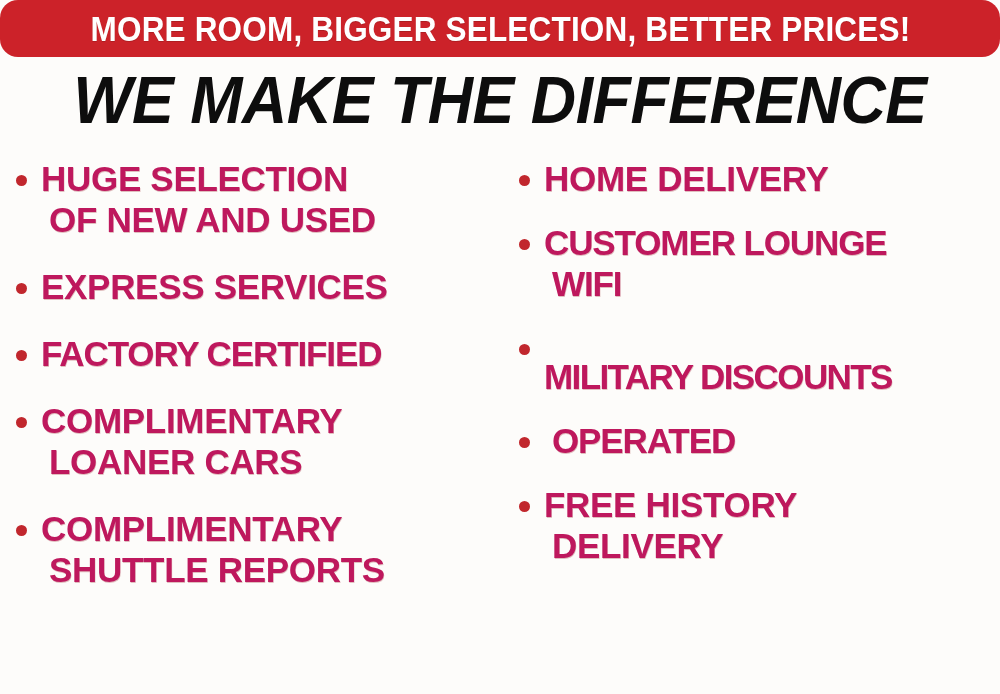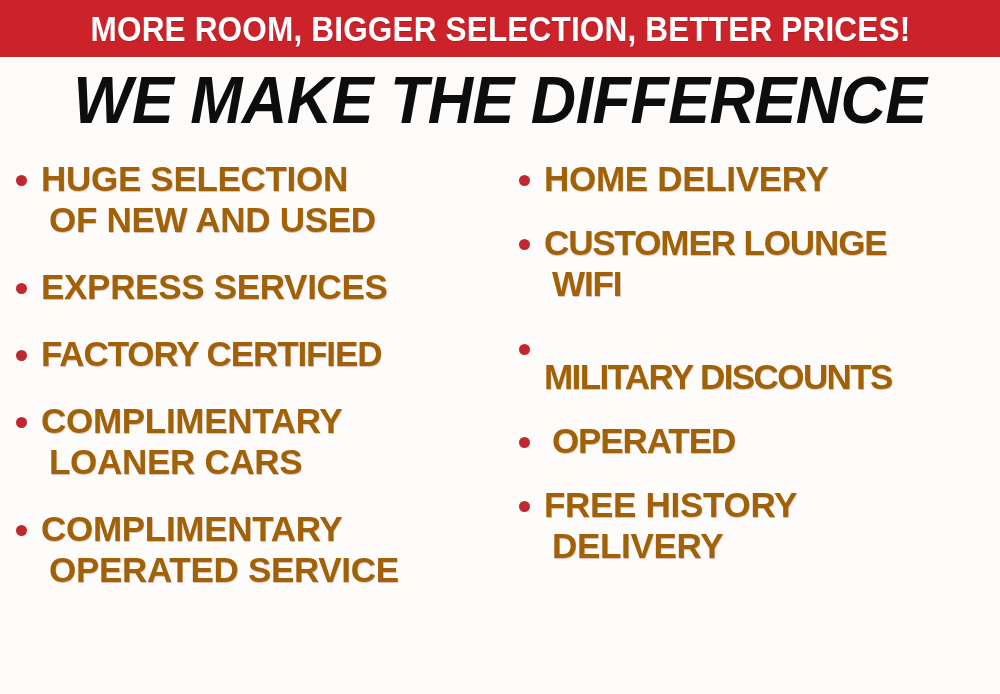--- a/index.html
+++ b/index.html
@@ -29,20 +29,21 @@
     position: absolute;
     left: 0;
     top: 0;
     width: 1000px;
     height: 57px;
     background: #cc2229;
     display: flex;
     align-items: center;
     justify-content: center;
     overflow: hidden;
+    border-radius: 18px;
   }
   .banner-text {
     color: #ffffff;
     font-family: "Liberation Sans Narrow", "Liberation Sans", sans-serif;
     font-weight: bold;
     font-size: 35px;
     line-height: 1;
     letter-spacing: 0.2px;
     white-space: nowrap;
     transform: scaleX(0.90);
@@ -109,21 +110,21 @@
     width: 11px;
     height: 11px;
     border-radius: 50%;
     background: #c1272d;
     margin-top: 17px;
     margin-right: 14px;
   }
 
   .bullet-text {
     flex: 1 1 auto;
-    color: #a16207;
+    color: #be185d;
     font-family: "Liberation Sans", sans-serif;
     font-weight: bold;
     font-size: 35px;
     line-height: 41px;
     letter-spacing: -0.3px;
     text-shadow: 0.5px 0.5px 0 rgba(150,30,35,0.28);
   }
   .bullet-text .l2 {
     display: block;
     padding-left: 8px;
@@ -176,21 +177,21 @@
         <span class="bullet-text">
           <span class="nowrap">COMPLIMENTARY</span>
           <span class="l2 nowrap">LOANER CARS</span>
         </span>
       </div>
 
       <div class="bullet-item">
         <span class="bullet-dot"></span>
         <span class="bullet-text">
           <span class="nowrap">COMPLIMENTARY</span>
-          <span class="l2 nowrap">OPERATED SERVICE</span>
+          <span class="l2 nowrap">SHUTTLE REPORTS</span>
         </span>
       </div>
 
     </div>
 
     <div class="col col-right">
 
 
       <div class="bullet-item">
         <span class="bullet-dot"></span>

